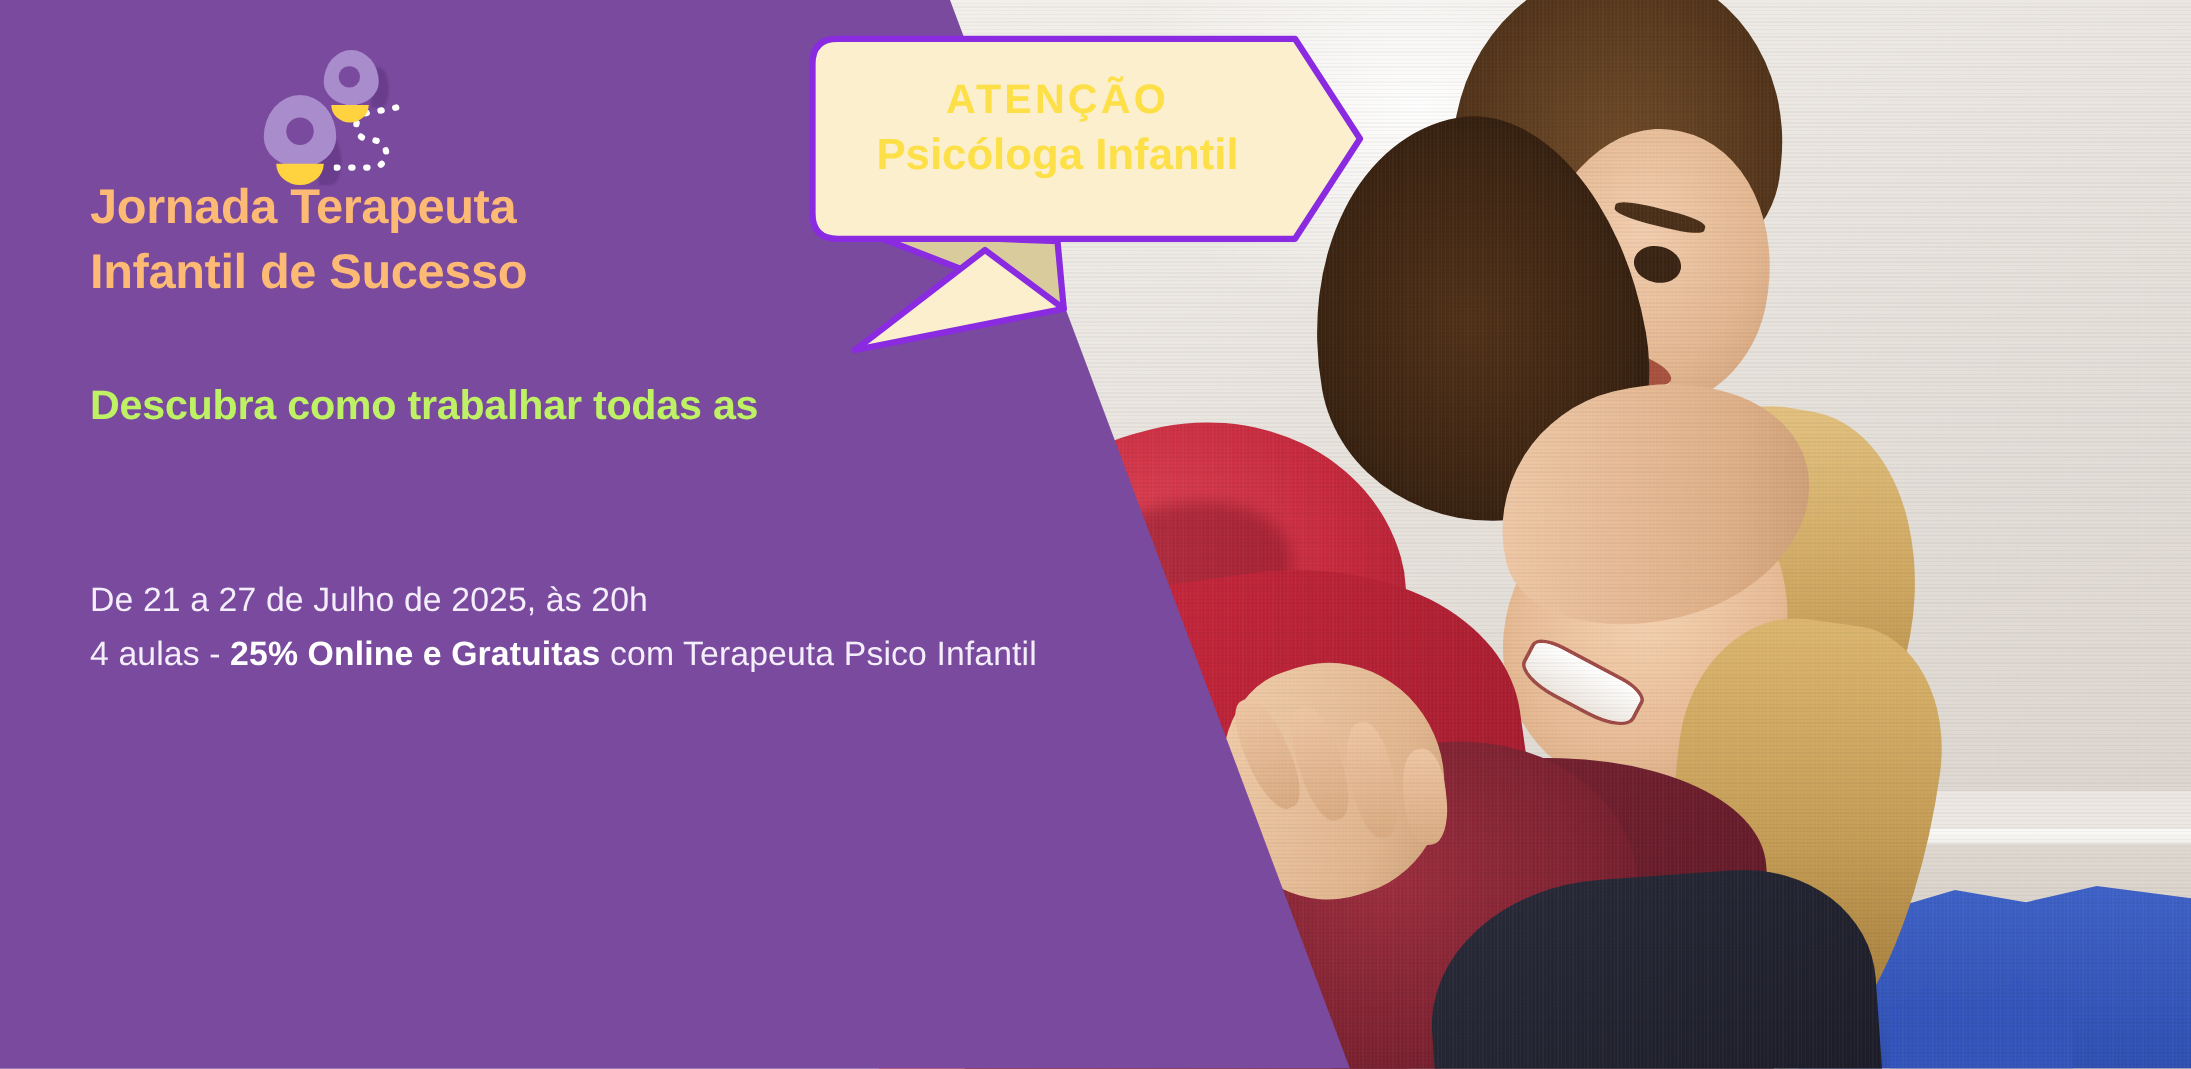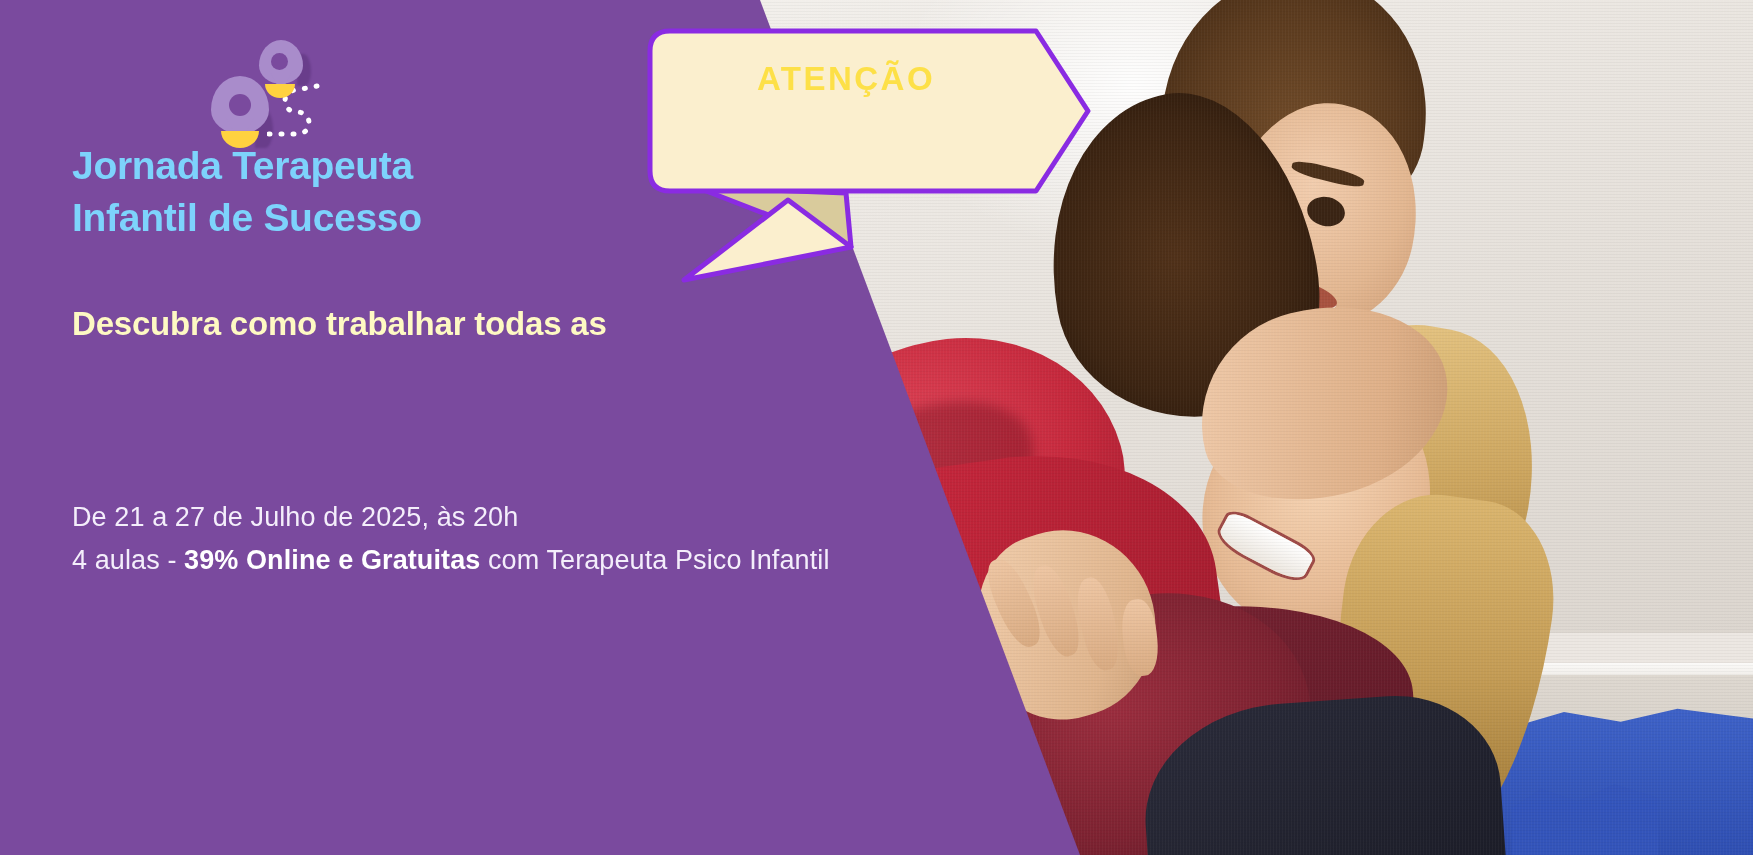--- a/index.html
+++ b/index.html
@@ -295,40 +295,40 @@
   .pin-sh1 { left:50px; top:60px; width:18px; height:40px; border-radius:0 60% 50% 0; }
   .pin-sh2 { left:92px; top:6px; width:14px; height:32px; border-radius:0 60% 50% 0; }
   .dots-path {
     position:absolute; left:62px; top:20px;
     width:70px; height:72px;
   }
 
   .title {
     position:absolute; left:72px; top:140px;
     width:640px;
-    color:#7dd3fc;
+    color:#fdba74;
     font-size:39px;
     font-weight:bold;
     line-height:1.33;
     letter-spacing:-0.3px;
   }
 
   .desc {
     position:absolute; left:72px; top:303px;
     width:740px;
-    color:#fef9c3;
+    color:#bef264;
     font-size:33px;
     font-weight:bold;
     line-height:1.30;
     letter-spacing:-0.2px;
     font-stretch: condensed;
   }
 
   .meta {
-    position:absolute; left:72px; top:496px;
+    position:absolute; left:72px; top:459px;
     width:900px;
     color:#f4eefb;
     font-size:27px;
     line-height:1.58;
     letter-spacing:0.1px;
   }
   .meta b { font-weight:bold; color:#ffffff; }
   .meta .line2 { white-space: nowrap; }
   .meta .light { font-weight: normal; text-align: center; }
 
@@ -442,32 +442,33 @@
       <span>Infantil de Sucesso</span>
     </h1>
 
     <p class="desc">
       <span>Descubra como trabalhar todas as</span><br>
       <br>
     </p>
 
     <div class="meta">
       <div>De 21 a 27 de Julho de 2025, às 20h</div>
-      <div class="line2"><span class="light">4 aulas </span><span class="light"> - </span><b>39% Online e Gratuitas</b><span class="light"> com Terapeuta Psico Infantil</span></div>
+      <div class="line2"><span class="light">4 aulas </span><span class="light"> - </span><b>25% Online e Gratuitas</b><span class="light"> com Terapeuta Psico Infantil</span></div>
     </div>
 
   </div>
 
   <div class="bubble-wrap">
     <svg class="bubble-svg" width="460" height="265" viewBox="0 0 460 265">
 
       <path d="M60,162 L210,168 L215,222 Z" fill="#d9cb9c" stroke="#8a2be2" stroke-width="5" stroke-linejoin="round"></path>
 
       <path d="M48,255 L152,175 L215,222 Z" fill="#fbefce" stroke="#8a2be2" stroke-width="5" stroke-linejoin="round"></path>
 
       <path d="M14,26 Q14,6 34,6 L400,6 L452,86 L400,166 L34,166 Q14,166 14,146 Z" fill="#fbefce" stroke="#8a2be2" stroke-width="5" stroke-linejoin="round"></path>
     </svg>
     <div class="bubble-text">
       <div class="bub-l1">ATENÇÃO</div>
+      <div class="bub-l2">Psicóloga Infantil</div>
     </div>
   </div>
 
 </div>
 
 </body></html>

